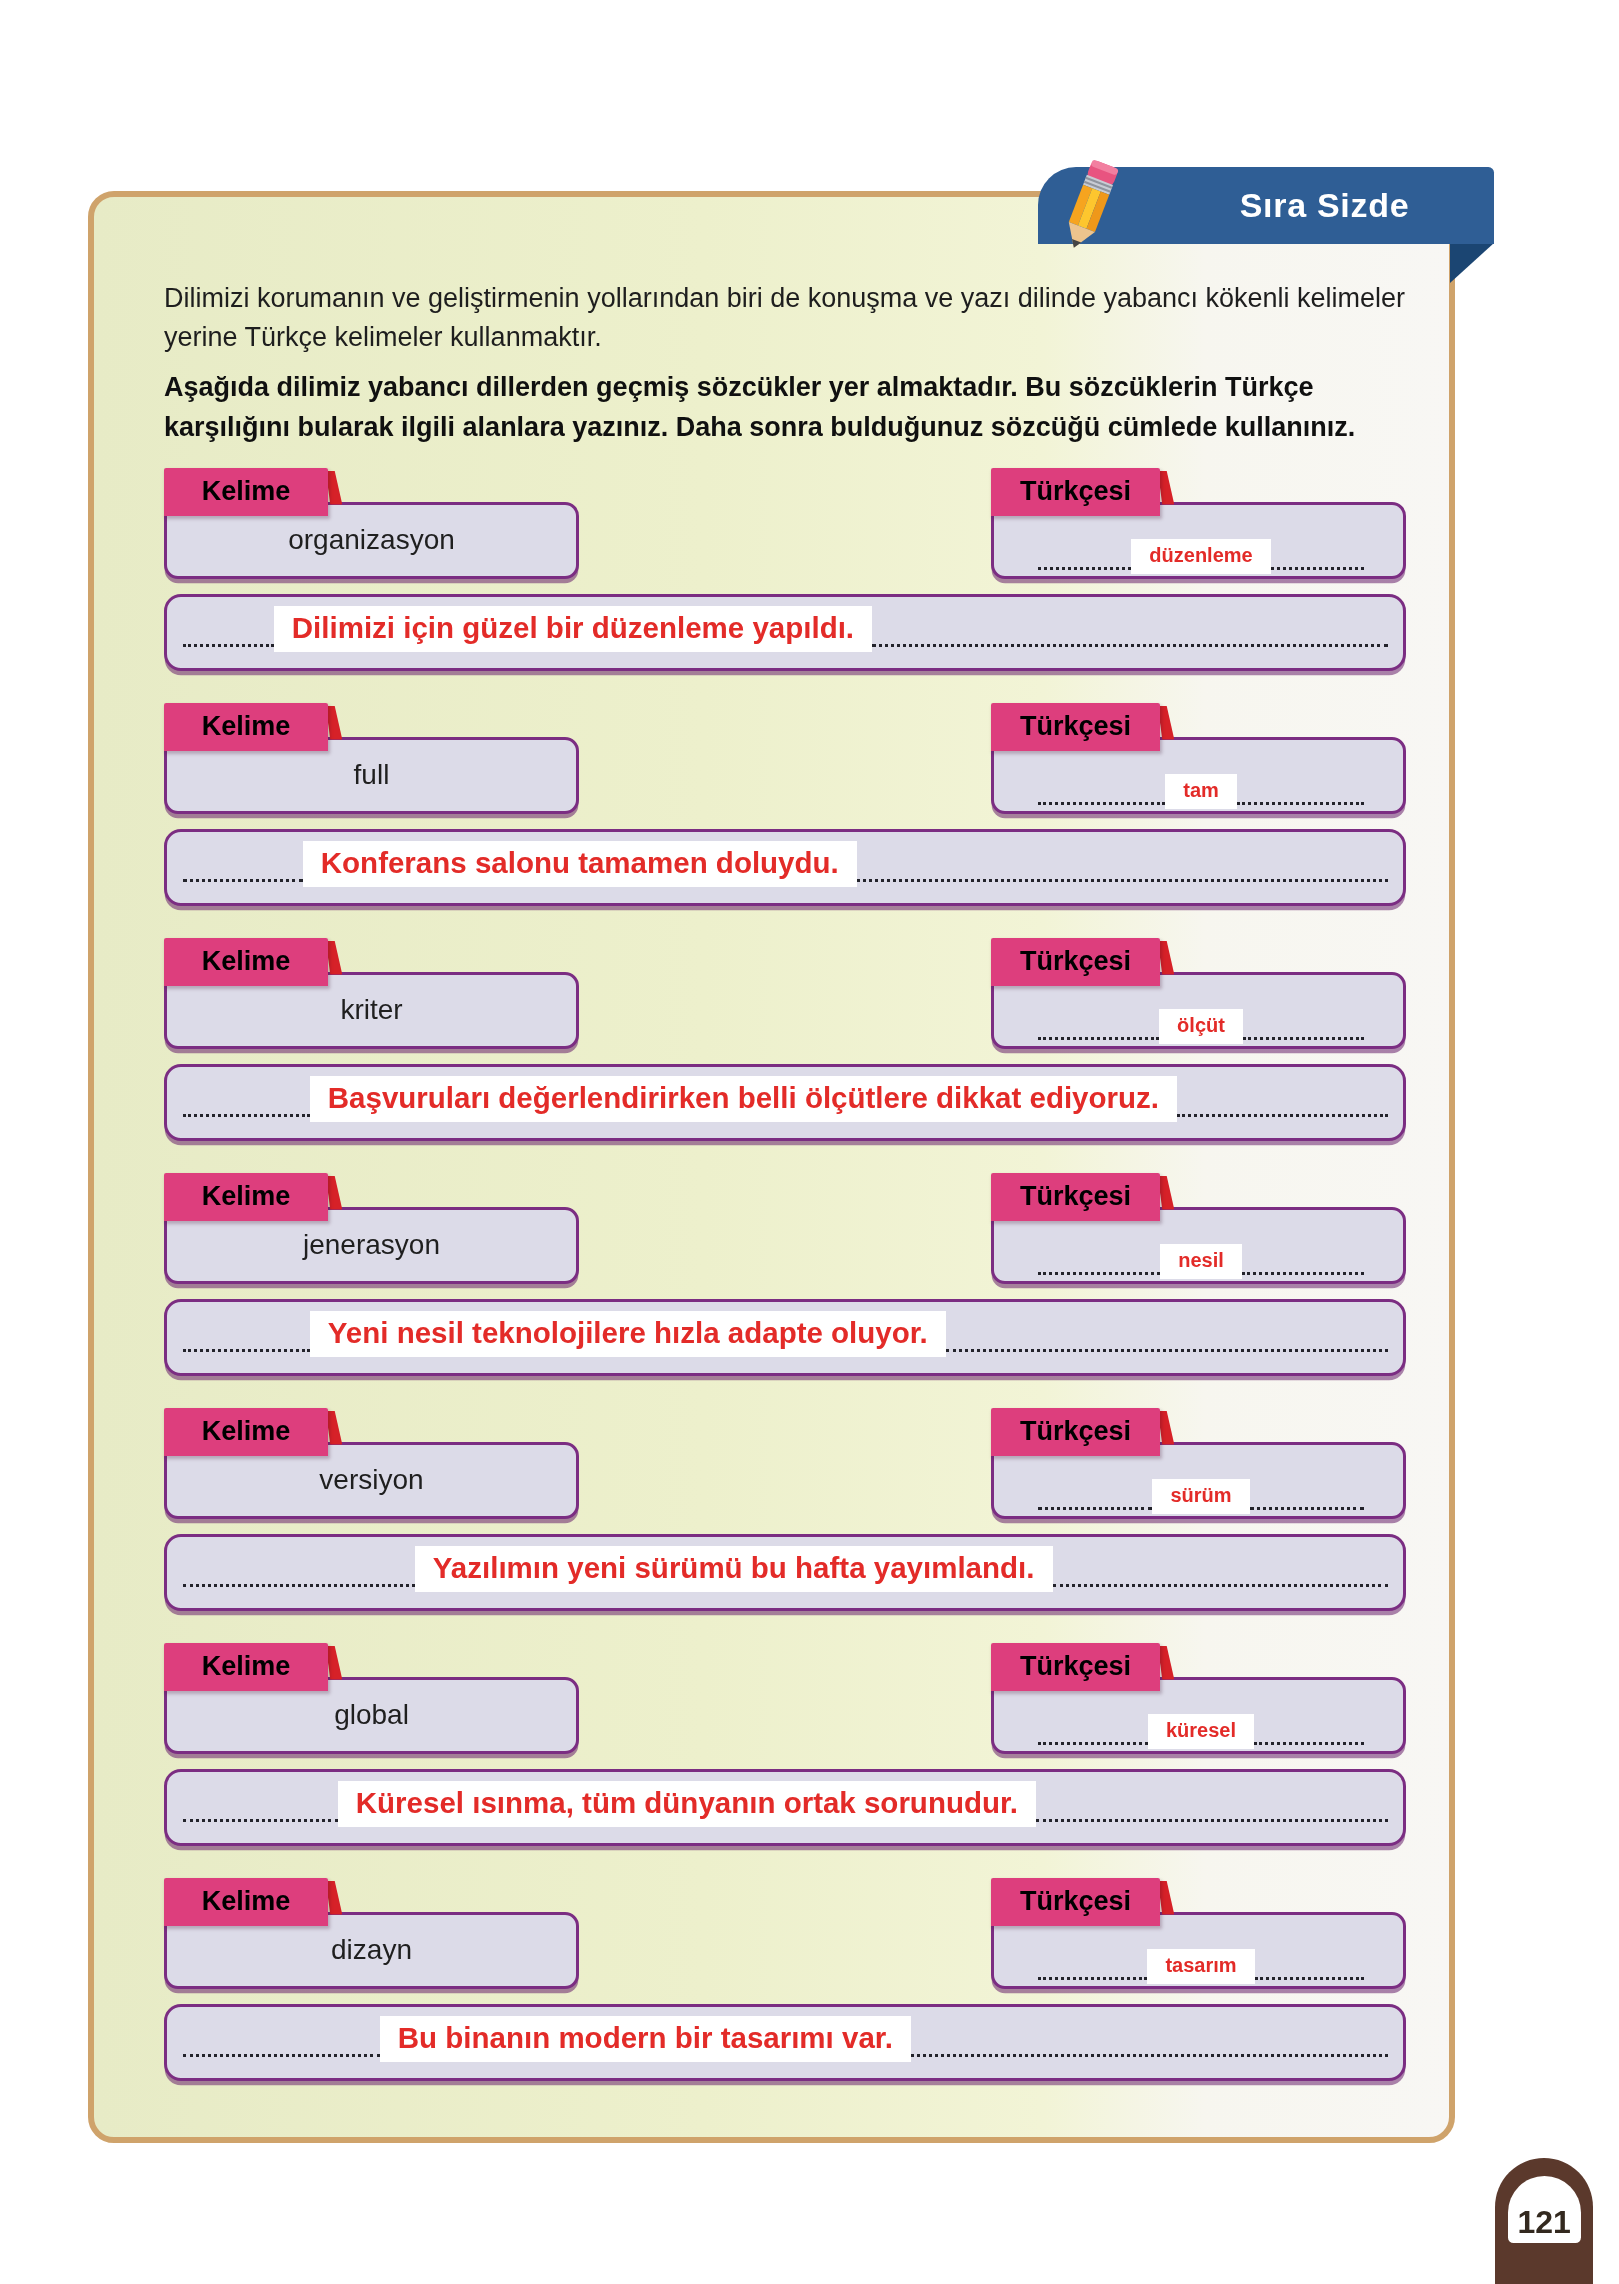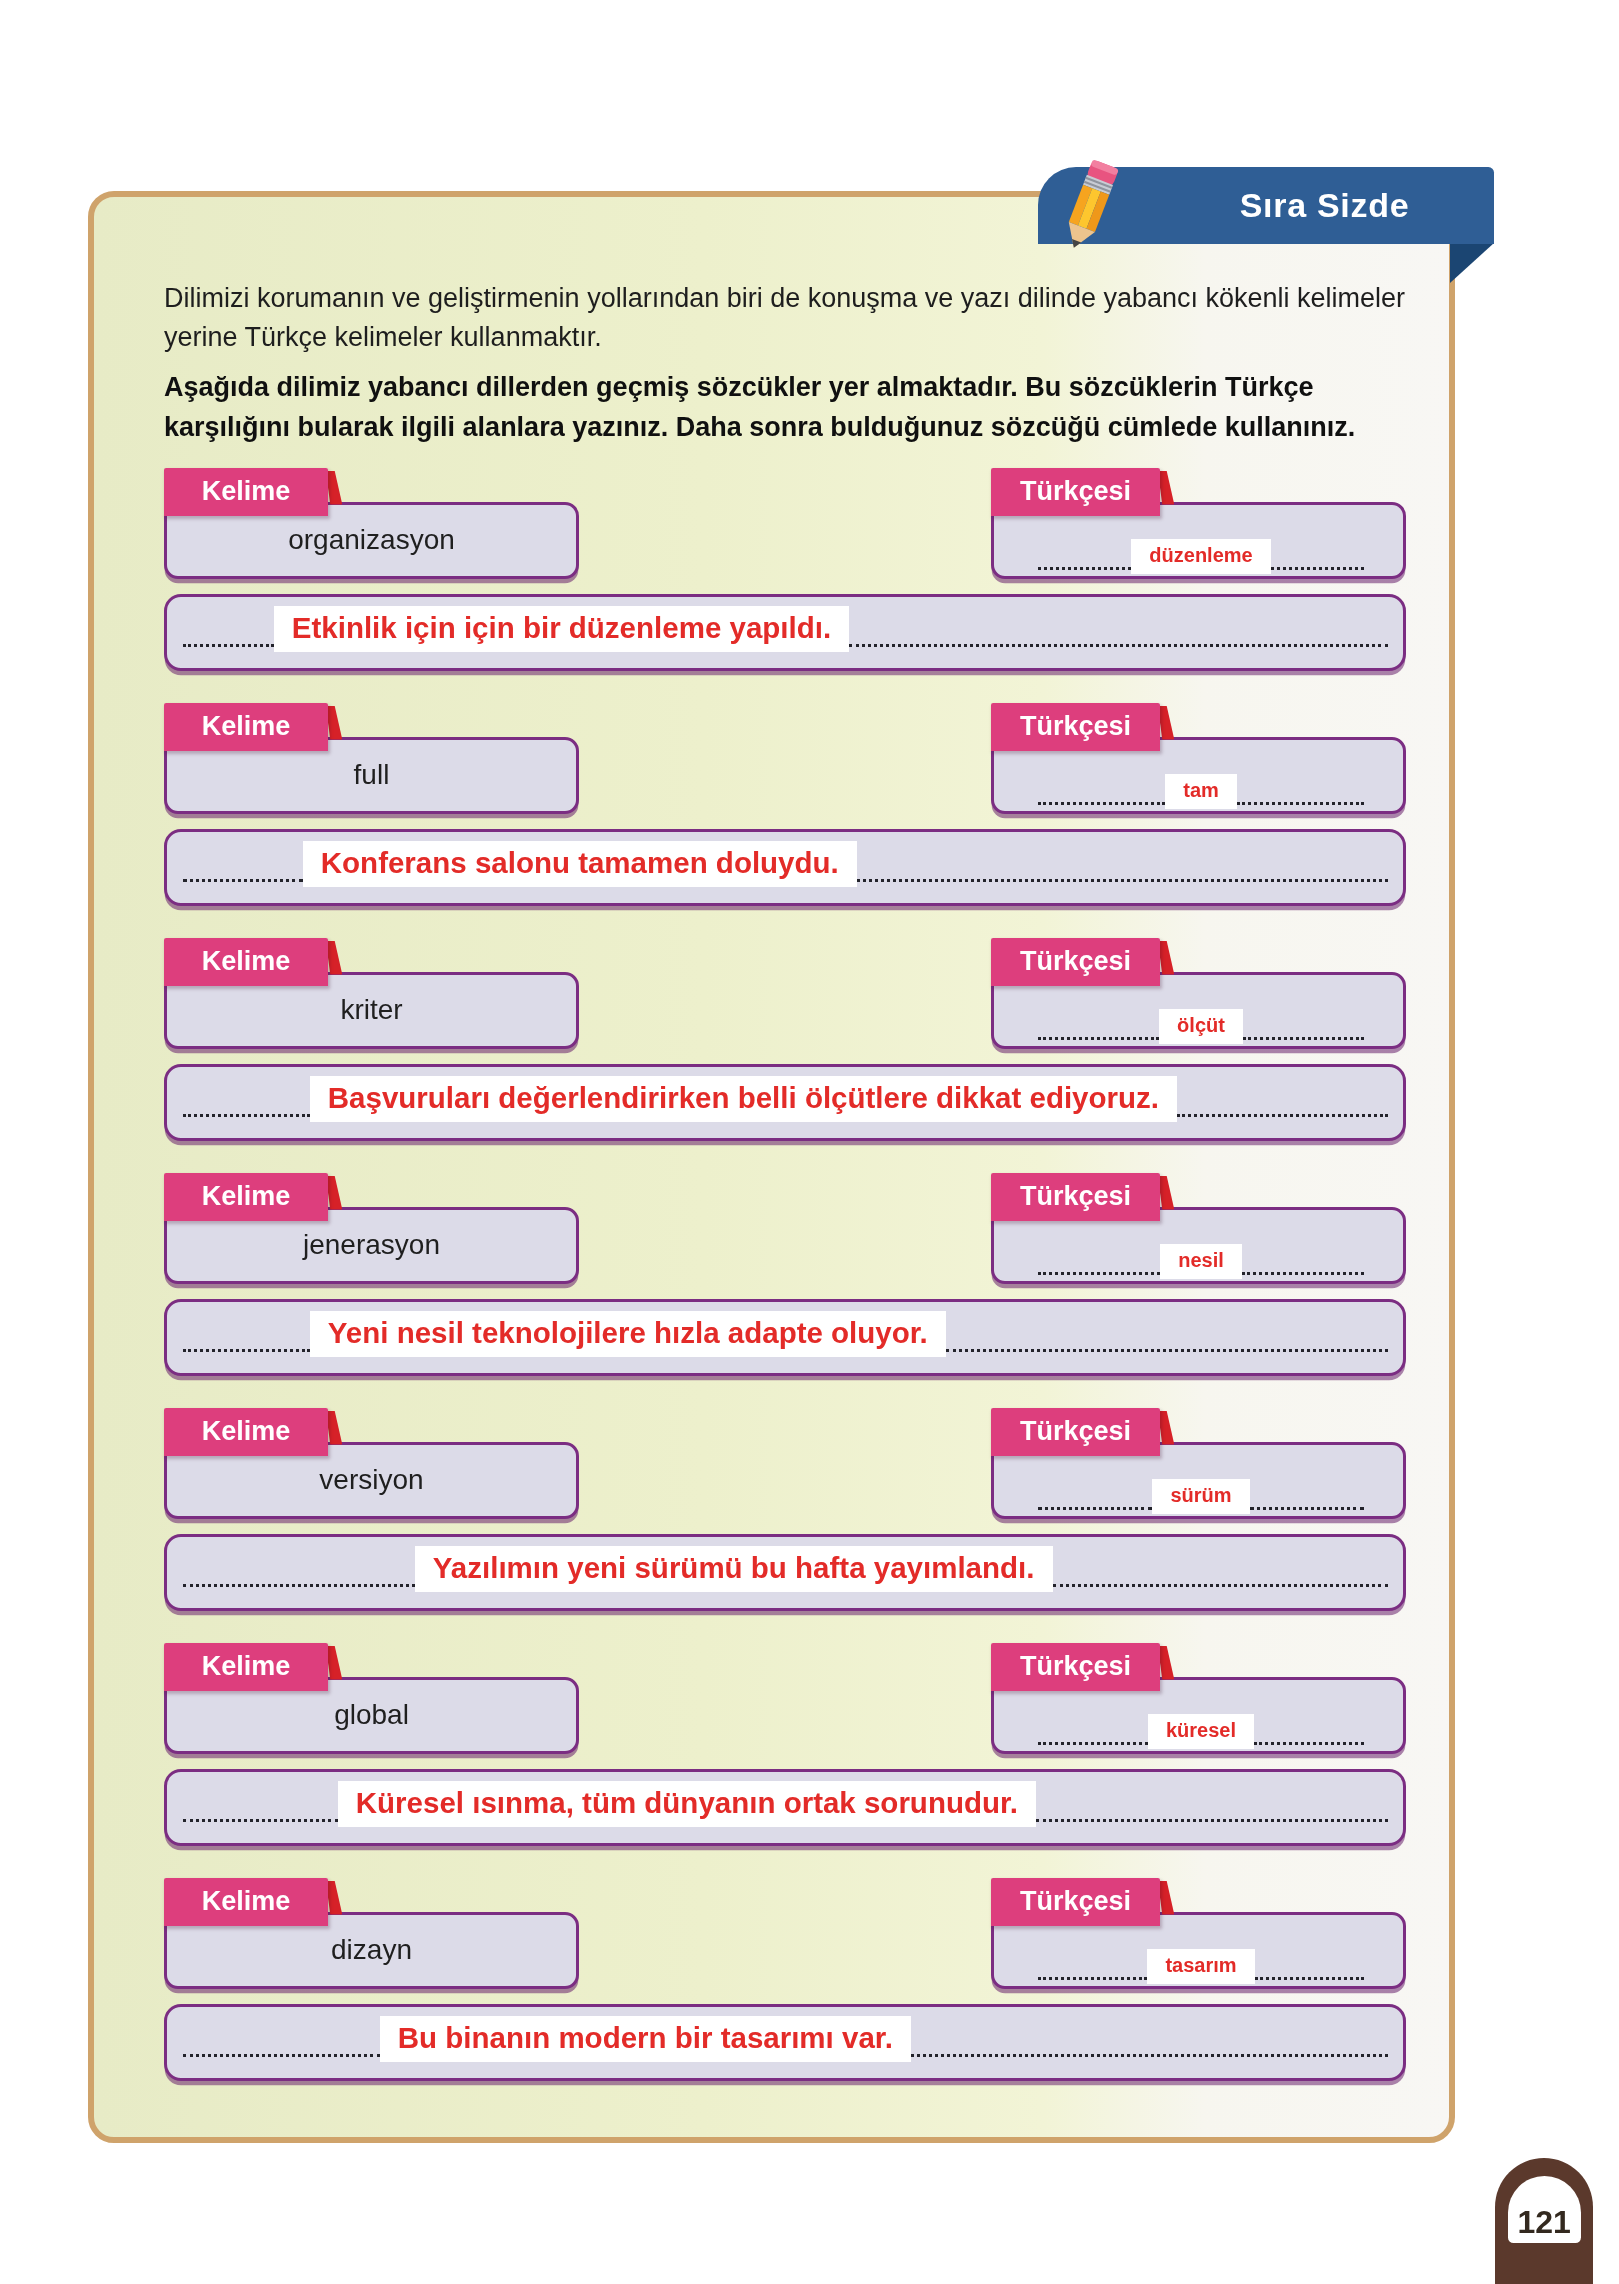--- a/index.html
+++ b/index.html
@@ -34,21 +34,21 @@
   
   .blocks{margin-top:21px;}
   .block{margin-bottom:32px;}
   .row1{position:relative;height:112px;margin-bottom:14px;}
   .col{position:absolute;top:0;width:415px;height:112px;}
   .col.left{left:0;}
   .col.right{right:0;}
   .tab{
     position:absolute;top:0;left:0;height:48px;background:#dd3e7d;z-index:3;
     display:flex;align-items:center;justify-content:center;
-    color:#ffffff;font-weight:bold;font-size:27px;border-radius:2.1px 2.1px 0 0;
+    color:#000000;font-weight:bold;font-size:27px;border-radius:2.1px 2.1px 0 0;
     box-shadow:1.4px 2.1px 3.5px rgba(60,10,40,0.25);
   }
   .tab.word-tab{width:164px;}
   .tab.turkish-tab{width:169px;}
   .fold{
     position:absolute;top:2.8px;height:34px;width:18.3px;background:#d62128;
     clip-path:polygon(10% 0,58% 0,100% 100%,34% 100%);z-index:2;
   }
   .col.left .fold{left:160px;}
   .col.right .fold{left:165px;}
@@ -142,21 +142,21 @@
                 <div class="dots"></div>
                 <div class="patch"><span class="red-text">düzenleme</span></div>
                 <div class="dots"></div>
               </div>
             </div>
           </div>
         </div>
         <div class="sentence-box">
           <div class="dotline">
             <div class="dots sleft"></div>
-            <div class="patch"><span class="red-text">Etkinlik için için bir düzenleme yapıldı.</span></div>
+            <div class="patch"><span class="red-text">Dilimizi için güzel bir düzenleme yapıldı.</span></div>
             <div class="dots"></div>
           </div>
         </div>
       </div>
 
       <div class="block">
         <div class="row1">
           <div class="col left">
             <div class="tab word-tab">
                 <span>Kelime</span>

